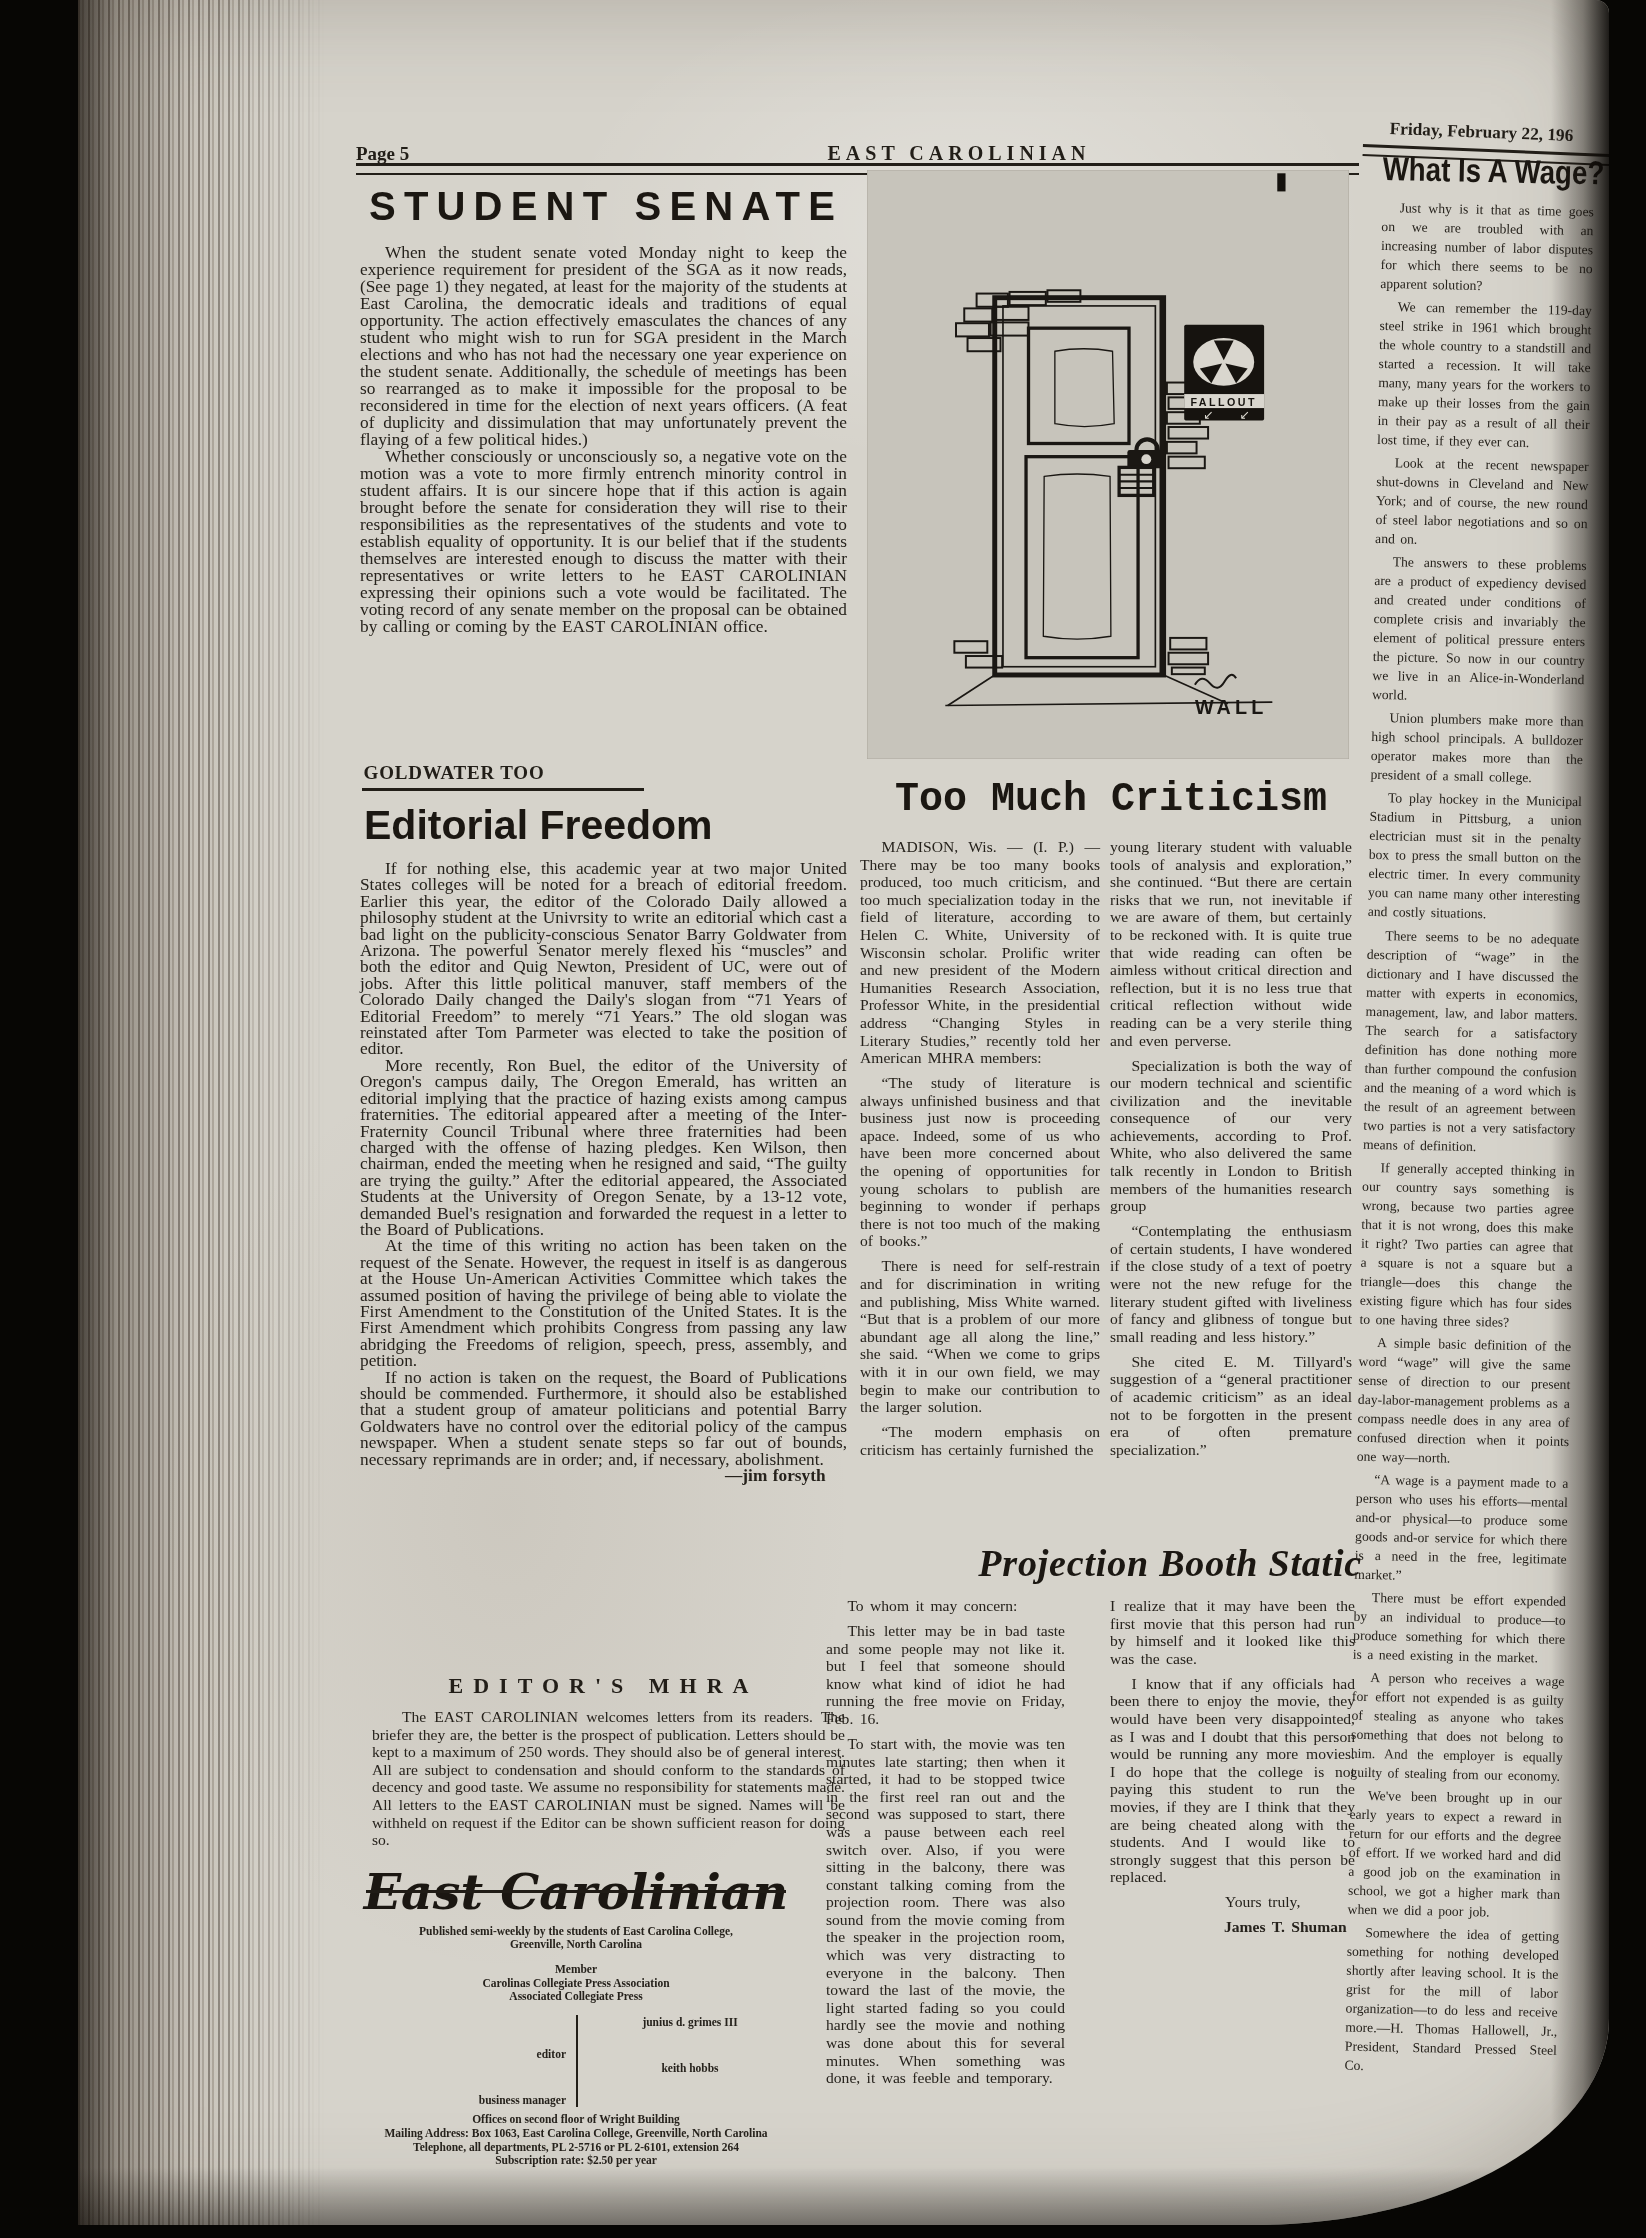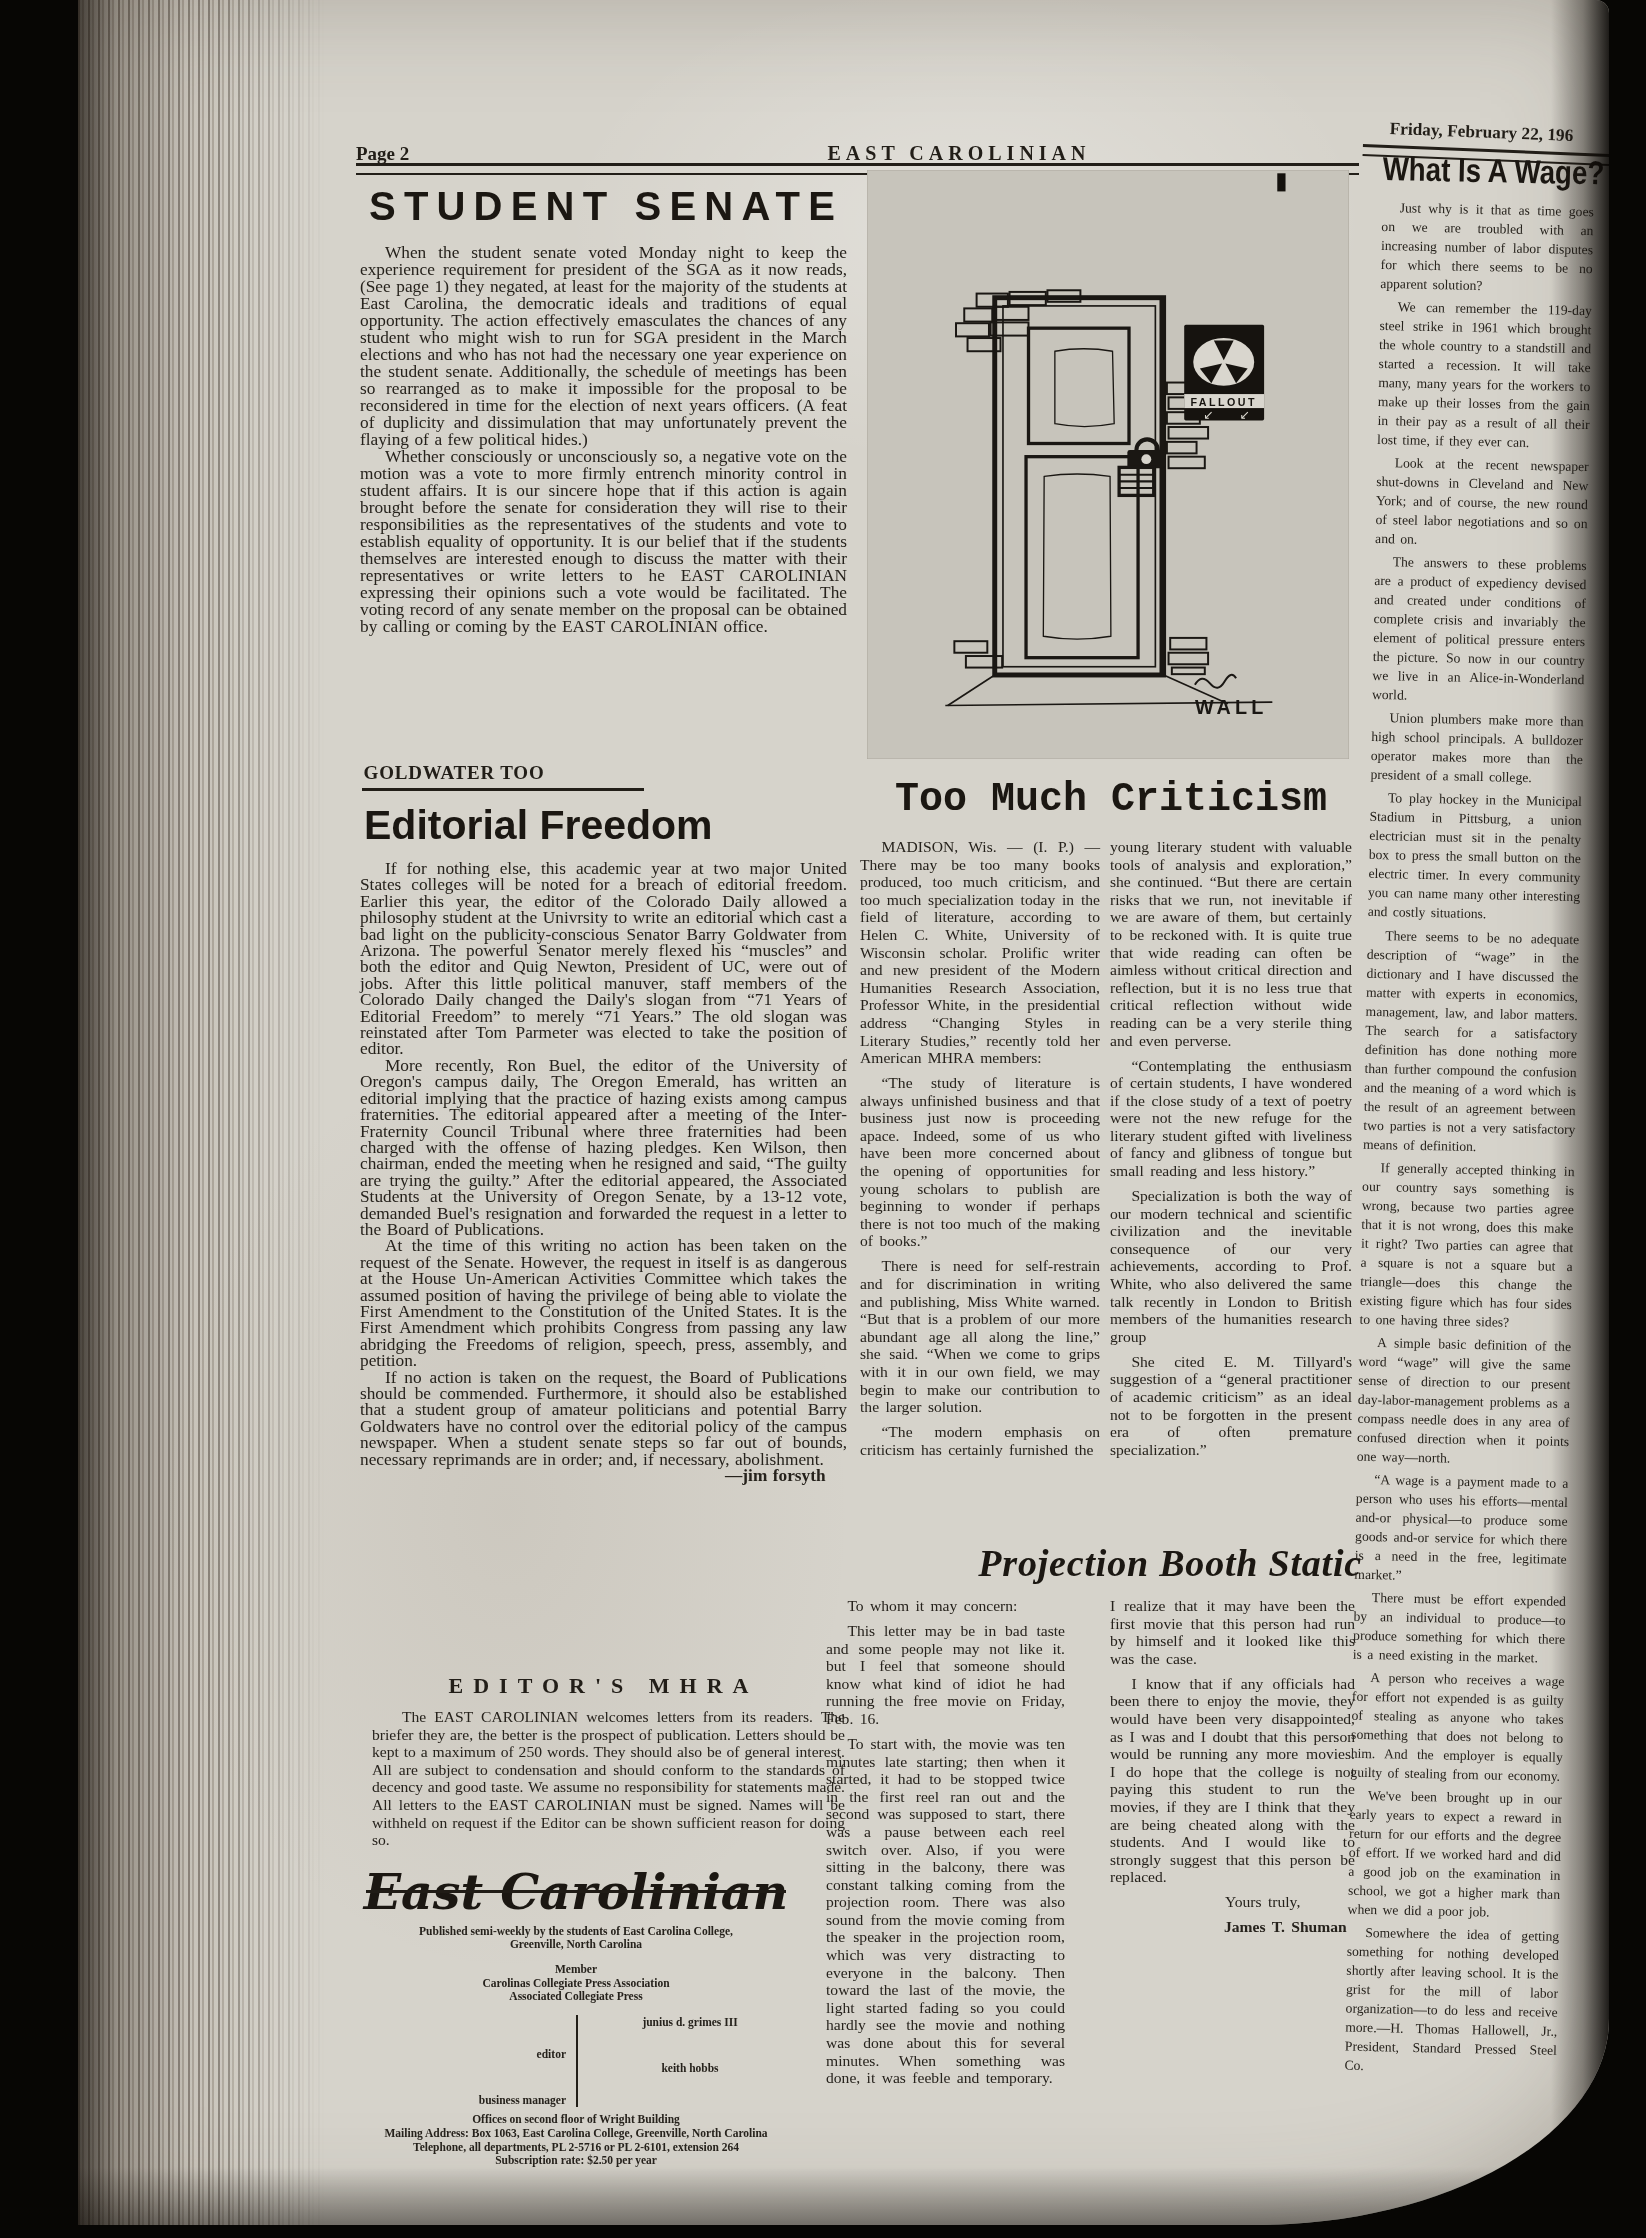--- a/index.html
+++ b/index.html
@@ -95,21 +95,21 @@
   .wage-headline{font-size:33px;transform:scaleX(.84);transform-origin:left;white-space:nowrap;margin-bottom:10px;}
   .wage-body{text-align:justify;font-size:13.6px;line-height:19px;word-spacing:2.1px;}
   .wage-body p{margin:0 0 4.1px 0;text-indent:18px;}
 </style>
 </head>
 <body>
 
 <div class="page">
   <div class="book-edge"></div>
 
-  <div class="abs ink page-number">Page 2</div>
+  <div class="abs ink page-number">Page 5</div>
   <div class="abs ink paper-name">EAST CAROLINIAN</div>
   <div class="abs ink issue-date">Friday, February 22, 196</div>
   <div class="abs rule2 rule-main"></div>
   <div class="abs rule2 rule-right"></div>
 
   <section>
     <h1 class="abs h-sans ss-headline">STUDENT SENATE</h1>
     <div class="abs body-col ss-body">
       <p>When the student senate voted Monday night to keep the experience requirement for president of the SGA as it now reads, (See page 1) they negated, at least for the majority of the students at East Carolina, the democratic ideals and traditions of equal opportunity. The action effectively emasculates the chances of any student who might wish to run for SGA president in the March elections and who has not had the necessary one year experience on the student senate. Additionally, the schedule of meetings has been so rearranged as to make it impossible for the proposal to be reconsidered in time for the election of next years officers. (A feat of duplicity and dissimulation that may unfortunately prevent the flaying of a few political hides.)</p>
       <p>Whether consciously or unconsciously so, a negative vote on the motion was a vote to more firmly entrench minority control in student affairs. It is our sincere hope that if this action is again brought before the senate for consideration they will rise to their responsibilities as the representatives of the students and vote to establish equality of opportunity. It is our belief that if the students themselves are interested enough to discuss the matter with their representatives or write letters to he EAST CAROLINIAN expressing their opinions such a vote would be facilitated. The voting record of any senate member on the proposal can be obtained by calling or coming by the EAST CAROLINIAN office.</p>
@@ -235,22 +235,22 @@
   <section>
     <h1 class="abs h-sans tmc-headline">Too Much Criticism</h1>
     <div class="abs news-col tmc-col1">
       <p>MADISON, Wis. — (I. P.) — There may be too many books produced, too much criticism, and too much specialization today in the field of literature, according to Helen C. White, University of Wisconsin scholar. Prolific writer and new president of the Modern Humanities Research Association, Professor White, in the presidential address “Changing Styles in Literary Studies,” recently told her American MHRA members:</p>
       <p>“The study of literature is always unfinished business and that business just now is proceeding apace. Indeed, some of us who have been more concerned about the opening of opportunities for young scholars to publish are beginning to wonder if perhaps there is not too much of the making of books.”</p>
       <p>There is need for self-restrain and for discrimination in writing and publishing, Miss White warned. “But that is a problem of our more abundant age all along the line,” she said. “When we come to grips with it in our own field, we may begin to make our contribution to the larger solution.</p>
       <p>“The modern emphasis on criticism has certainly furnished the</p>
     </div>
     <div class="abs news-col tmc-col2">
       <p style="text-indent:0">young literary student with valuable tools of analysis and exploration,” she continued. “But there are certain risks that we run, not inevitable if we are aware of them, but certainly to be reckoned with. It is quite true that wide reading can often be aimless without critical direction and reflection, but it is no less true that critical reflection without wide reading can be a very sterile thing and even perverse.</p>
+      <p>Specialization is both the way of our modern technical and scientific civilization and the inevitable consequence of our very achievements, according to Prof. White, who also delivered the same talk recently in London to British members of the humanities research group</p>
       <p>“Contemplating the enthusiasm of certain students, I have wondered if the close study of a text of poetry were not the new refuge for the literary student gifted with liveliness of fancy and glibness of tongue but small reading and less history.”</p>
-      <p>Specialization is both the way of our modern technical and scientific civilization and the inevitable consequence of our very achievements, according to Prof. White, who also delivered the same talk recently in London to British members of the humanities research group</p>
       <p>She cited E. M. Tillyard's suggestion of a “general practitioner of academic criticism” as an ideal not to be forgotten in the present era of often premature specialization.”</p>
     </div>
   </section>
 
   <section>
     <h1 class="abs pbs-headline">Projection Booth Static</h1>
     <div class="abs news-col pbs-col1">
       <p>To whom it may concern:</p>
       <p>This letter may be in bad taste and some people may not like it. but I feel that someone should know what kind of idiot he had running the free movie on Friday, Feb. 16.</p>
       <p>To start with, the movie was ten minutes late starting; then when it started, it had to be stopped twice in the first reel ran out and the second was supposed to start, there was a pause between each reel switch over. Also, if you were sitting in the balcony, there was constant talking coming from the projection room. There was also sound from the movie coming from the speaker in the projection room, which was very distracting to everyone in the balcony. Then toward the last of the movie, the light started fading so you could hardly see the movie and nothing was done about this for several minutes. When something was done, it was feeble and temporary.</p>

